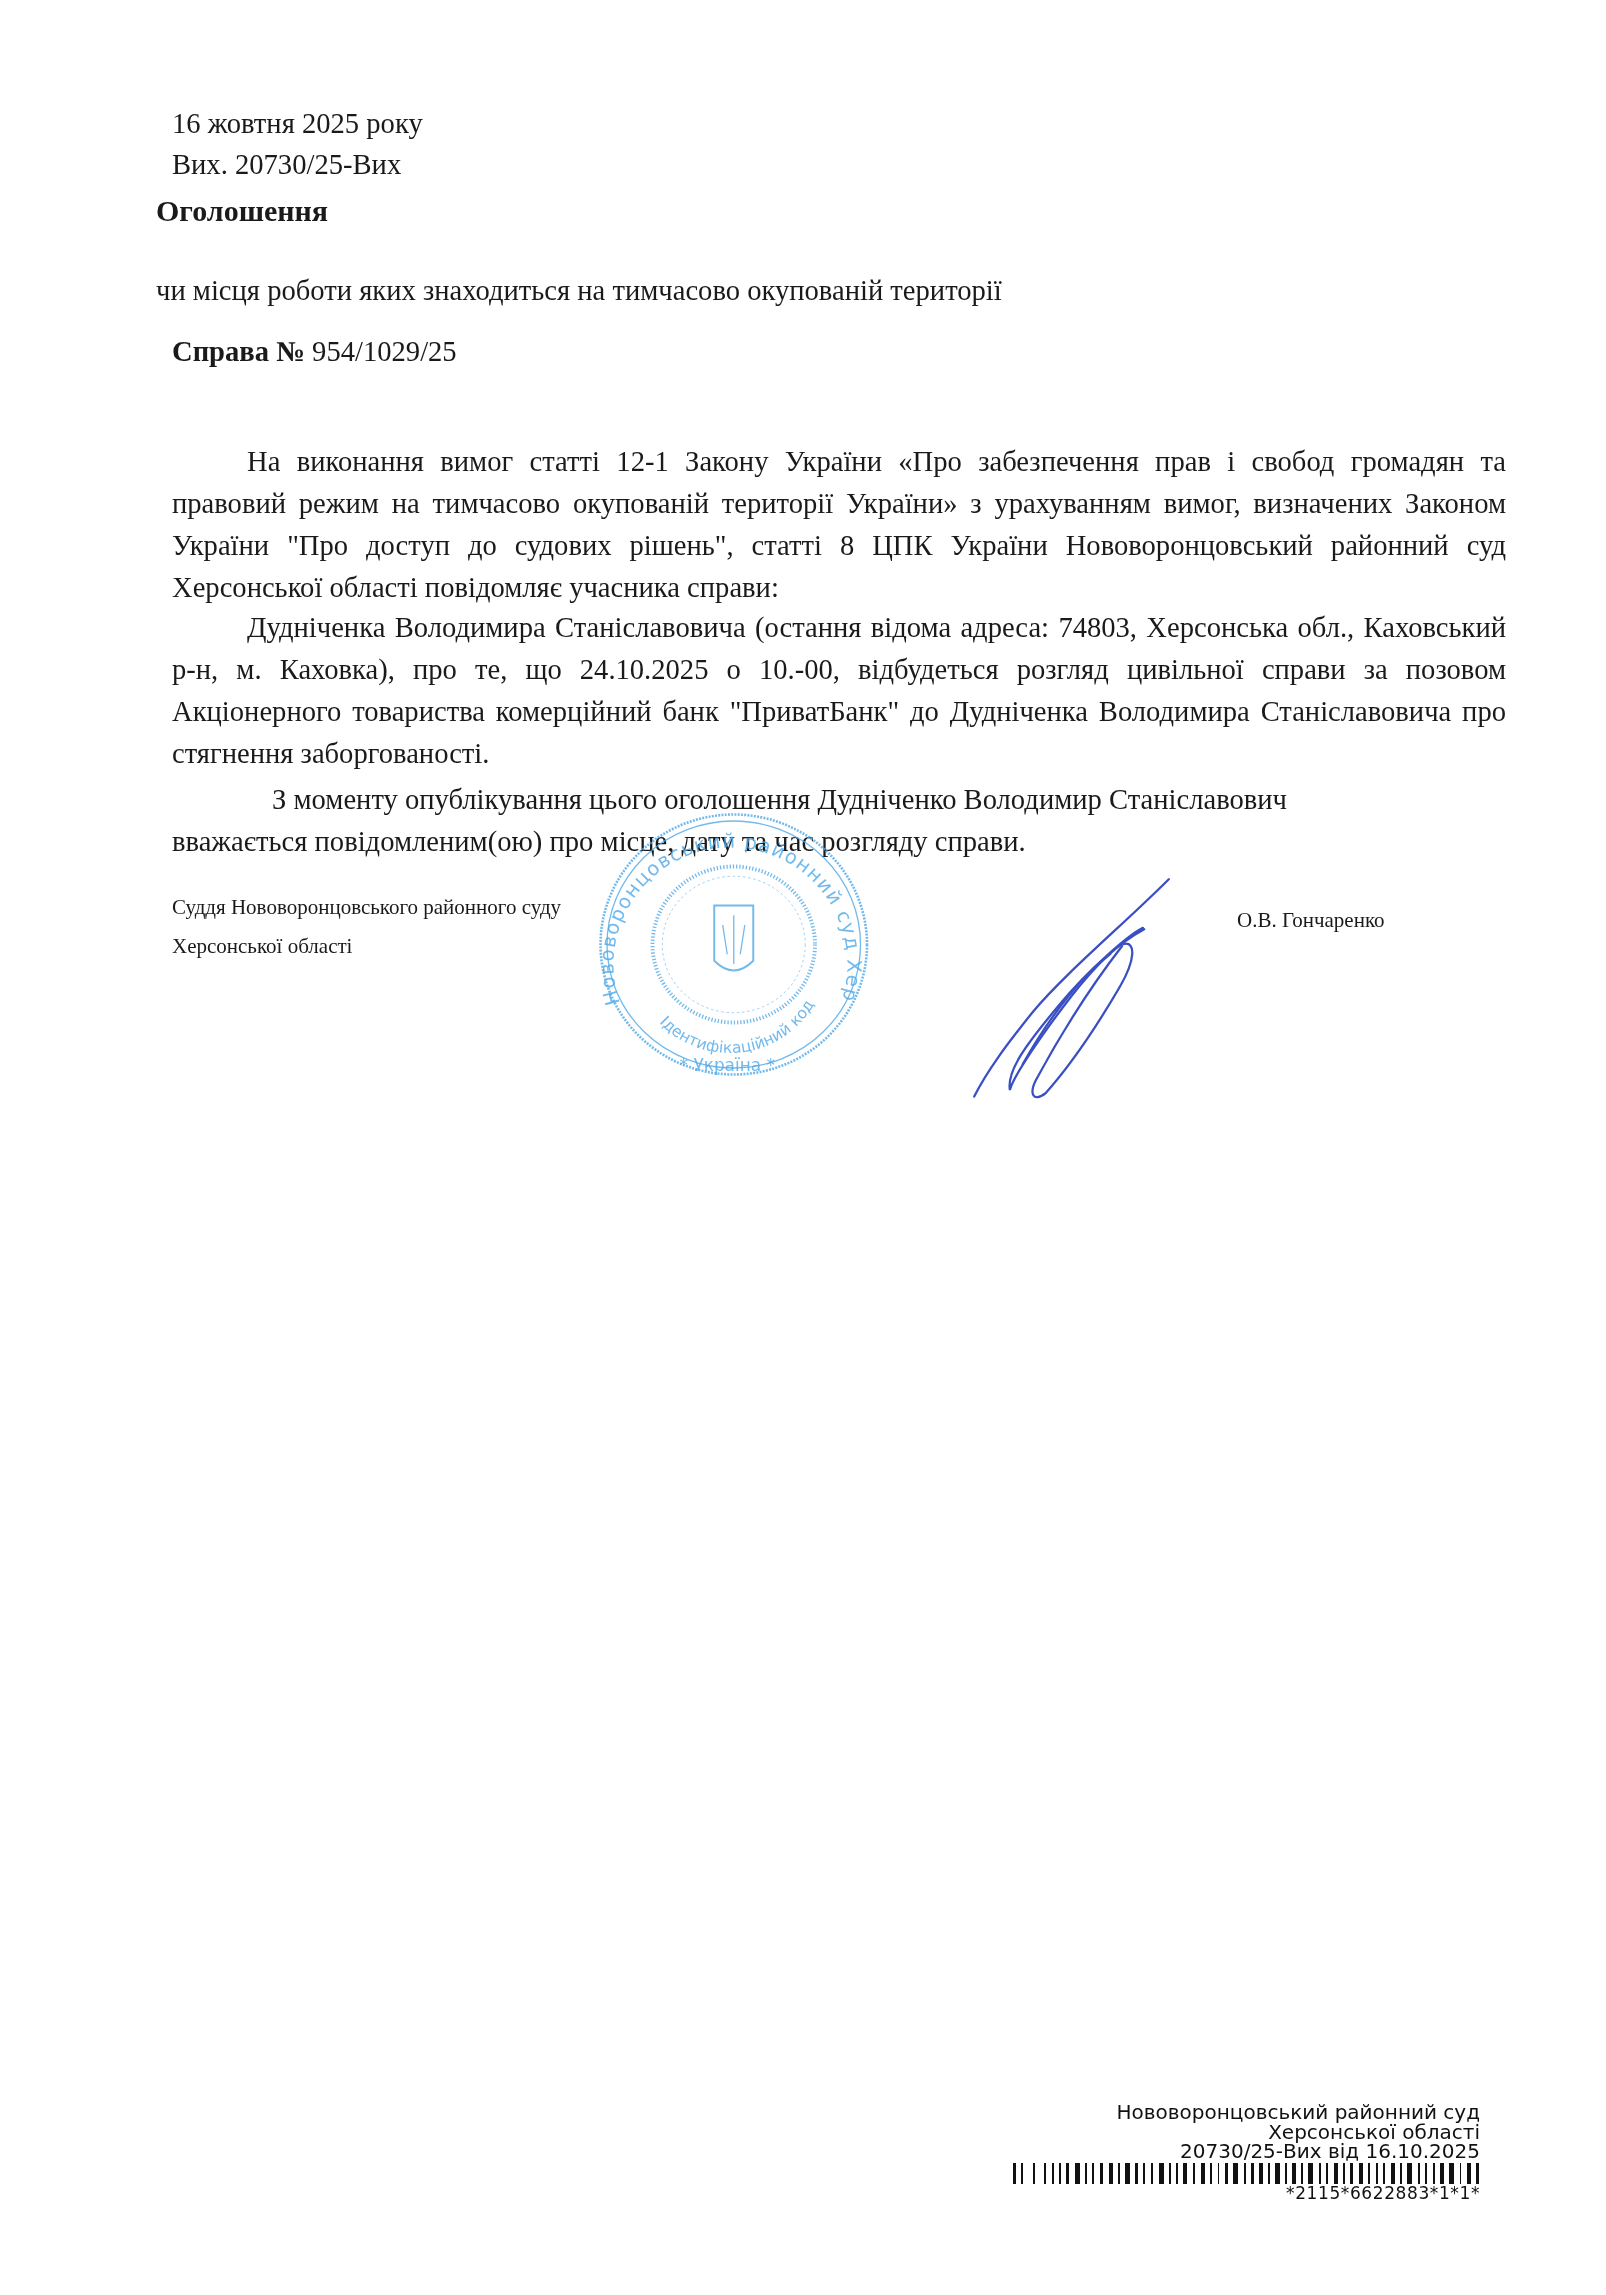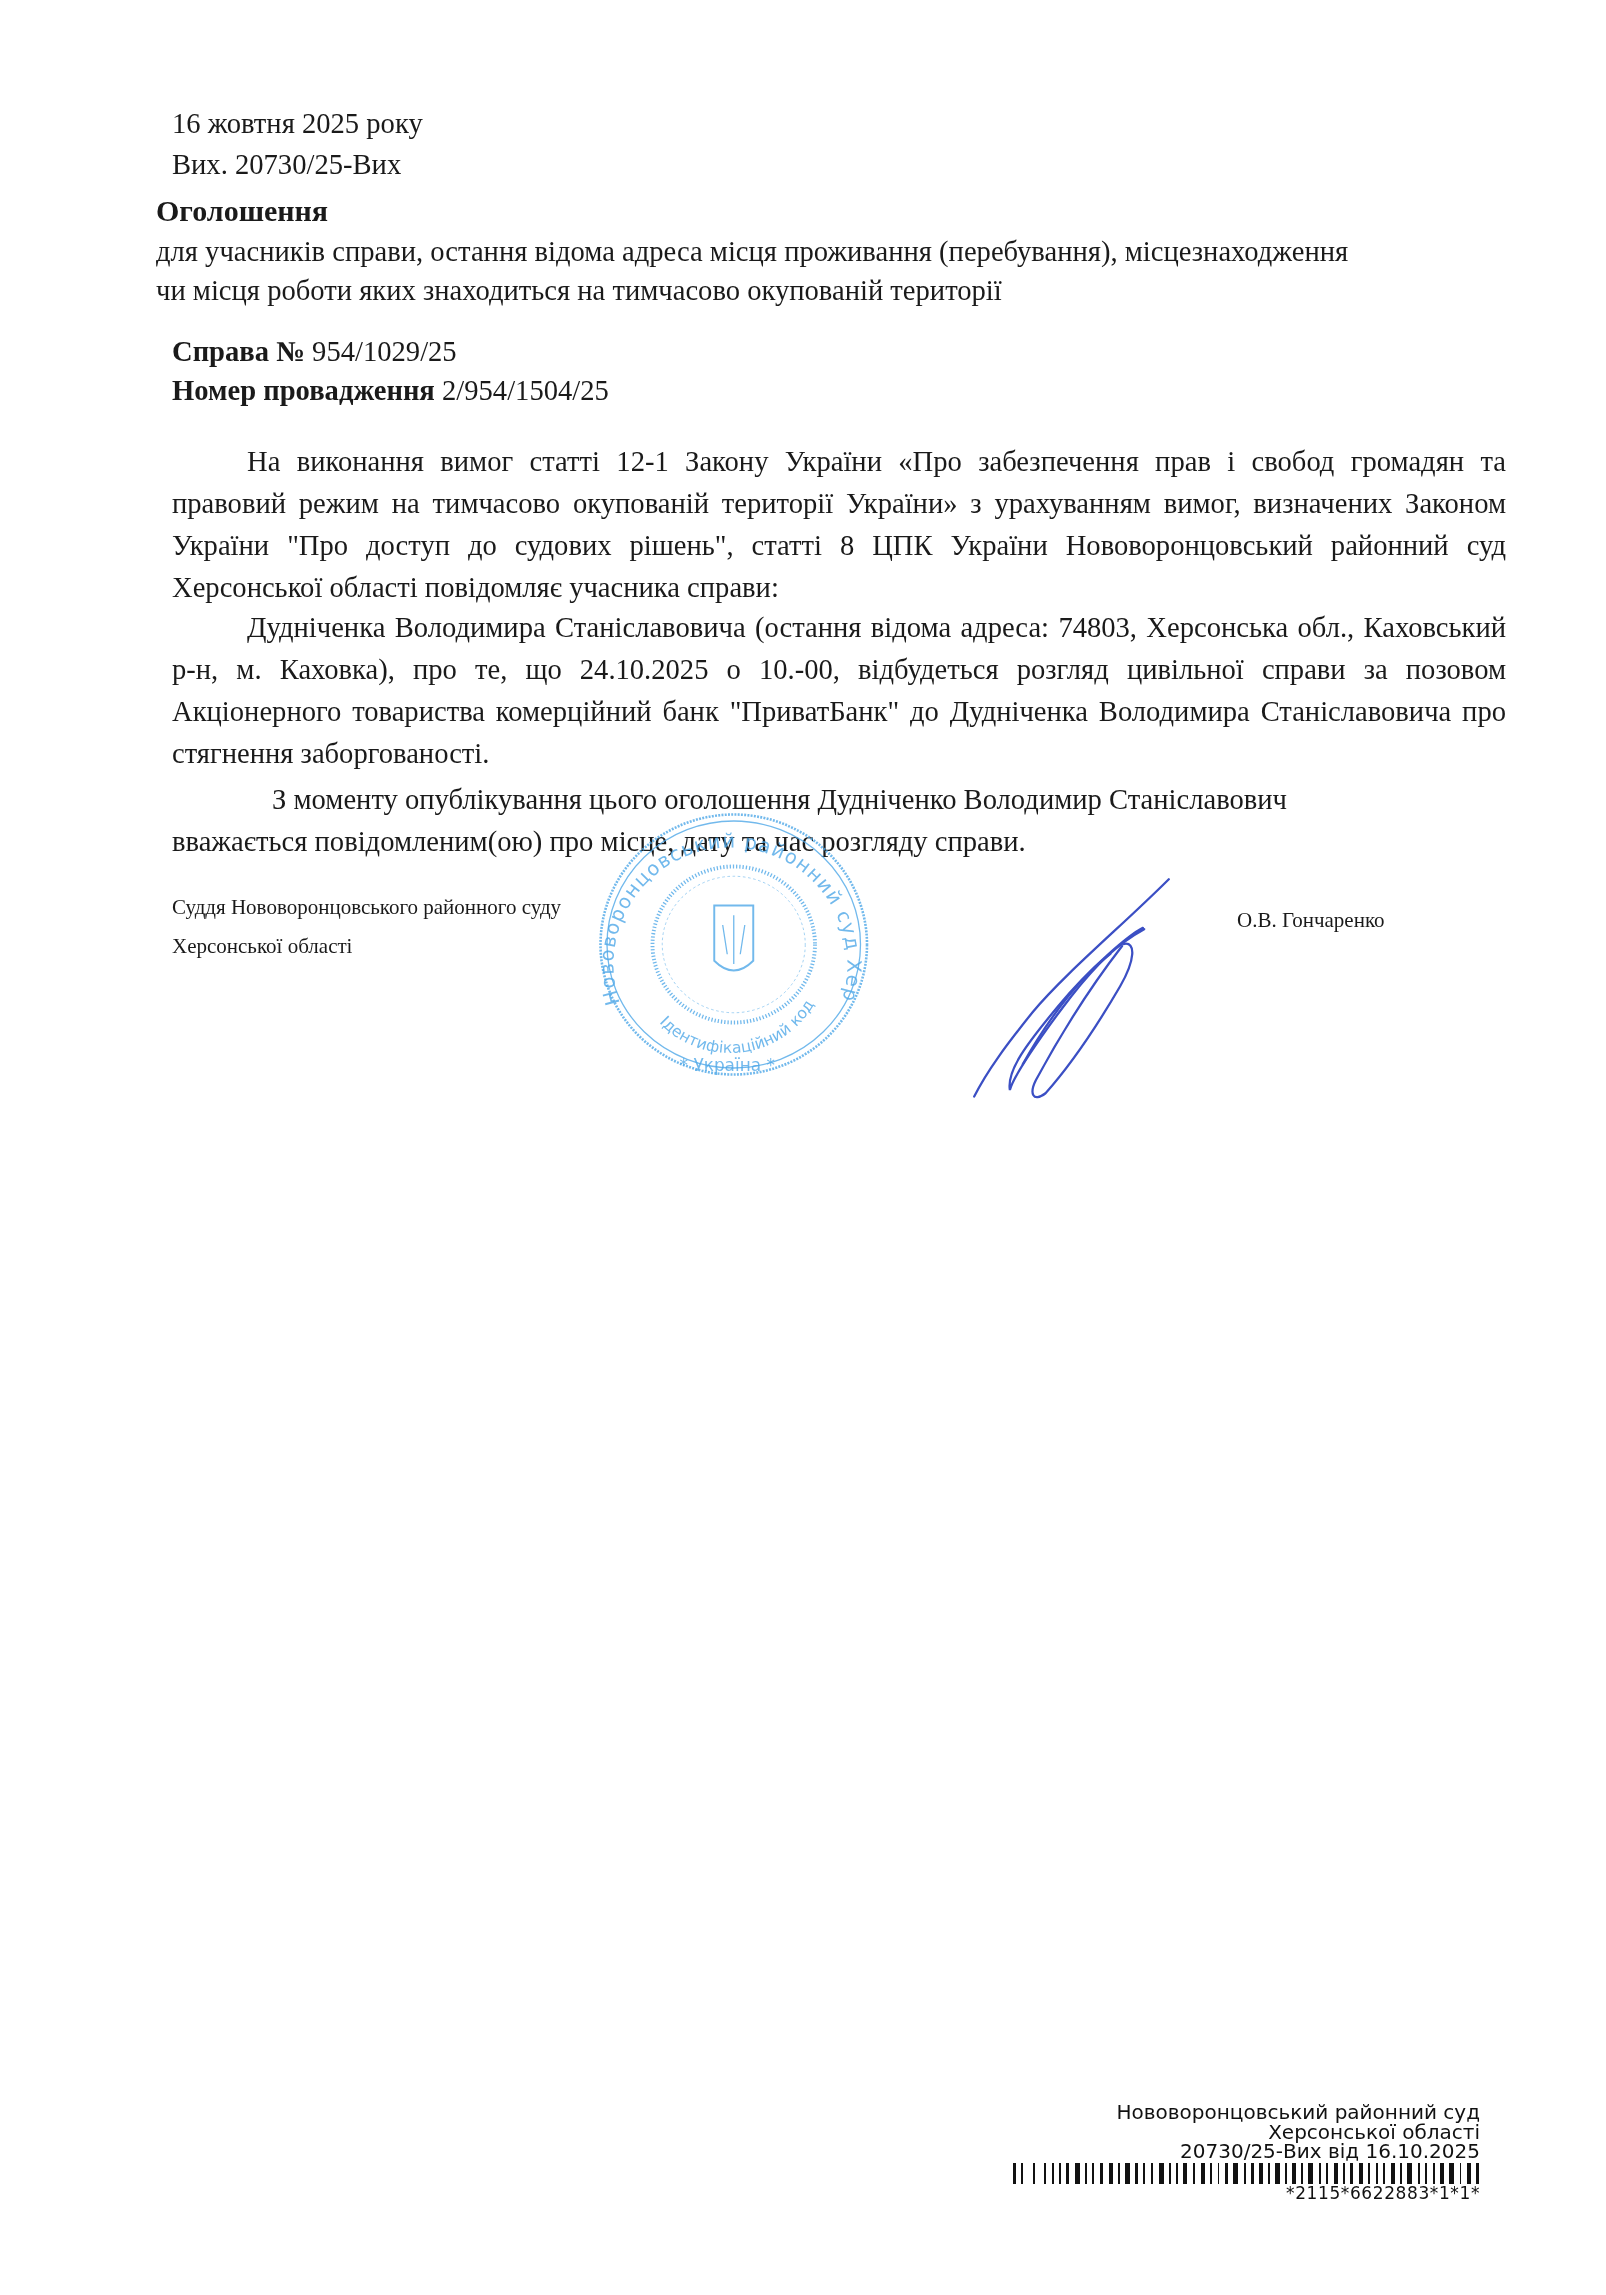--- a/index.html
+++ b/index.html
@@ -22,30 +22,25 @@
 </style>
 </head>
 <body>
 
 <div class="page">
 
   <div class="txt" style="left:172px; top:103px;">16 жовтня 2025 року</div>
   <div class="txt" style="left:172px; top:144px;">Вих. 20730/25-Вих</div>
 
   <div class="txt center bold title" style="top:190px;">Оголошення</div>
-  <div class="txt center" style="top:231px;">для учасників справи, остання відома адреса місця проживання (перебування), місцезнаходження</div>
   <div class="txt center" style="top:270px;">чи місця роботи яких знаходиться на тимчасово окупованій території</div>
 
   <div class="txt" style="left:172px; top:331px;">
     <span class="bold">Справа №</span>
     <span>954/1029/25</span>
-  </div>
-  <div class="txt" style="left:172px; top:370px;">
-    <span class="bold">Номер провадження</span>
-    <span>2/954/1504/25</span>
   </div>
 
   <div class="para" style="top:441px;"><span class="ind"></span><span>На виконання вимог статті 12-1 Закону України «Про забезпечення прав і свобод громадян та правовий режим на тимчасово окупованій території України» з урахуванням вимог, визначених Законом України "Про доступ до судових рішень", статті 8 ЦПК України Нововоронцовський районний суд Херсонської області повідомляє учасника справи:</span></div>
   <div class="para" style="top:607px;"><span class="ind"></span><span>Дудніченка Володимира Станіславовича (остання відома адреса: 74803, Херсонська обл., Каховський р-н, м. Каховка), про те, що  24.10.2025 о 10.-00, відбудеться розгляд цивільної справи за позовом Акціонерного товариства комерційний банк "ПриватБанк" до Дудніченка Володимира Станіславовича про стягнення заборгованості.</span></div>
 
   <div class="txt" style="left:272px; top:779px;">З моменту опублікування цього оголошення Дудніченко Володимир Станіславович</div>
   <div class="txt" style="left:172px; top:821px;">вважається повідомленим(ою) про місце, дату та час розгляду справи.</div>
 
   <svg class="stamp" viewBox="0 0 460 420">
     <defs>

